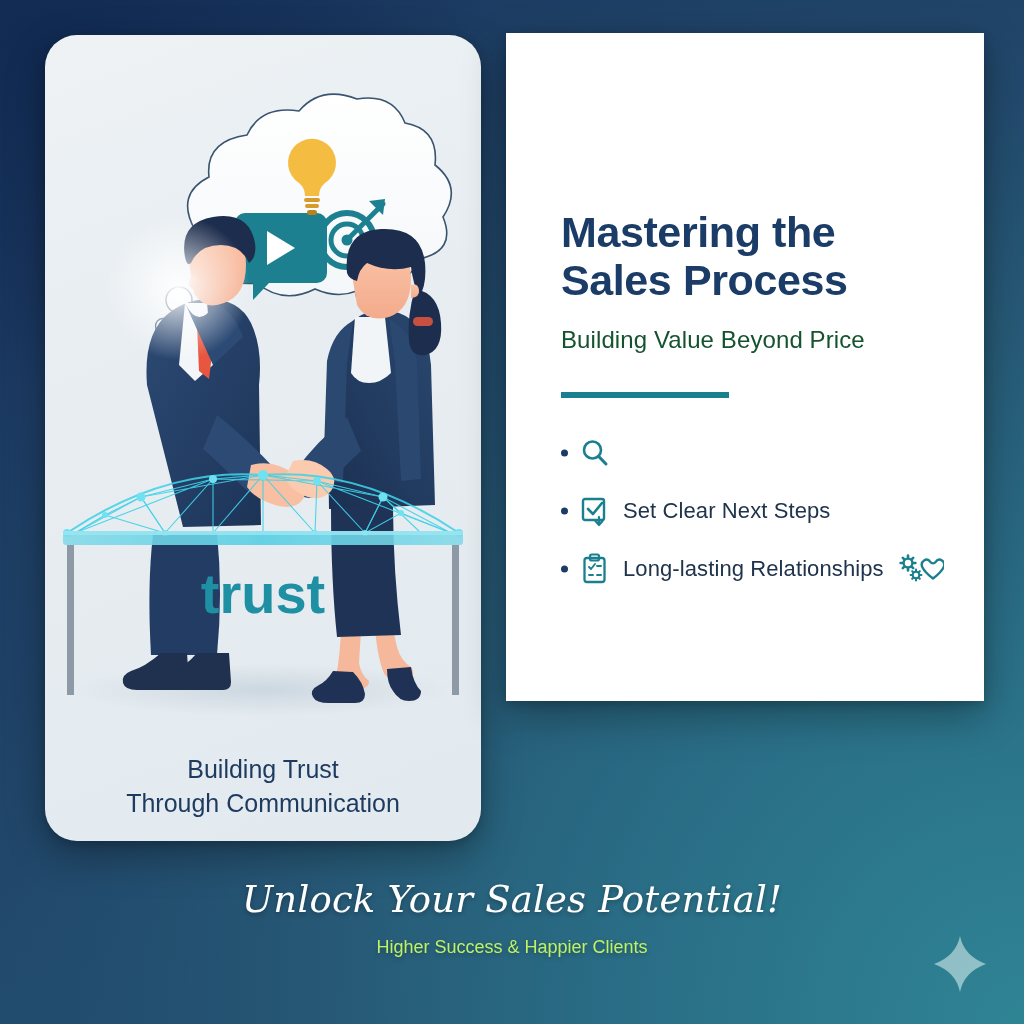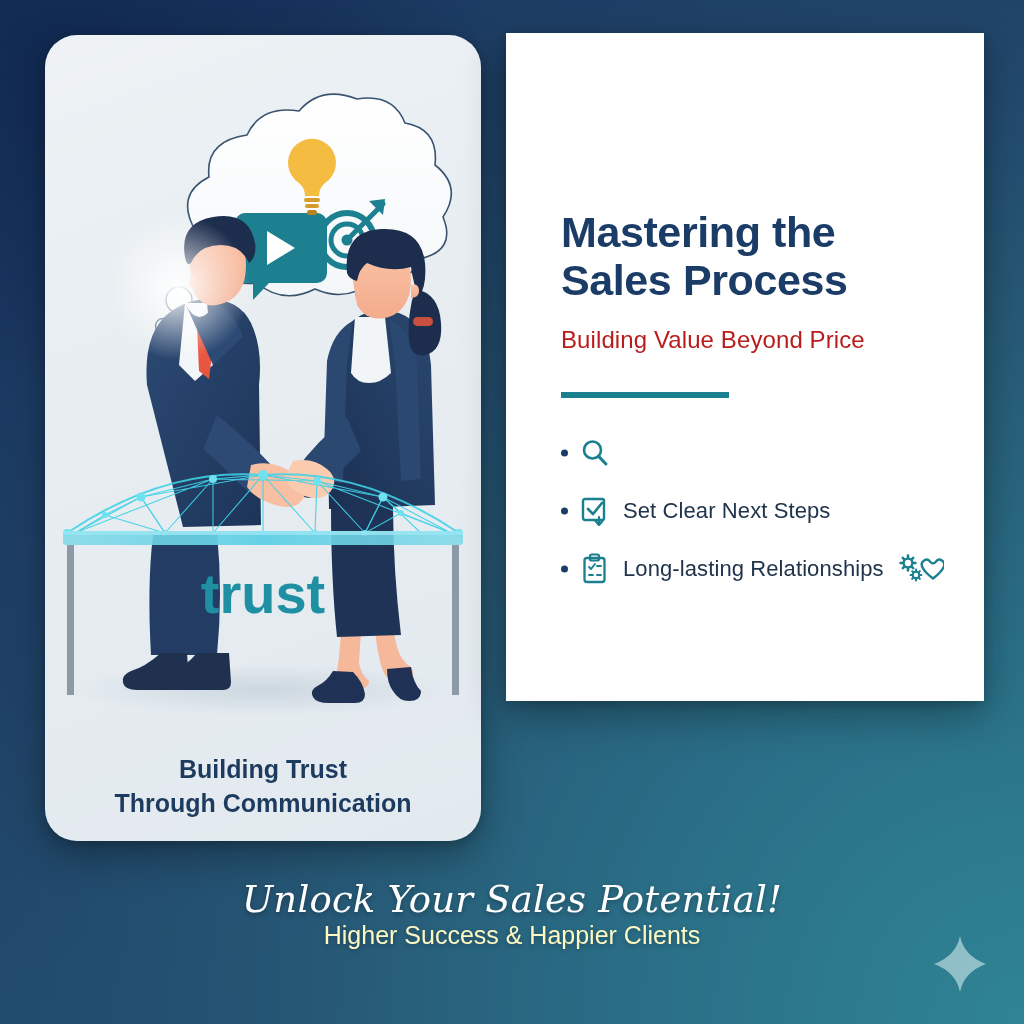--- a/index.html
+++ b/index.html
@@ -42,31 +42,31 @@
   
   #illus { position:absolute; left:0; top:0; width:436px; height:700px; }
   #glow {
     position:absolute; left:58px; top:178px; width:150px; height:150px;
     background:radial-gradient(circle, rgba(255,255,255,.95) 0%, rgba(255,255,255,0) 68%);
     pointer-events:none;
   }
   #caption {
     position:absolute; left:0; right:0; top:718px;
     text-align:center; color:#1d3a5f;
-    font-size:25px; line-height:1.34; font-weight:700;
+    font-size:25px; line-height:1.34; font-weight:400;
   }
 
   
   #rc-inner { position:absolute; left:55px; top:175px; width:400px; }
   #main-title {
     font-size:43px; font-weight:700; color:#1b3c66;
     line-height:1.12; letter-spacing:-.4px;
   }
   #subtitle {
-    margin-top:22px; font-size:24px; color:#b91c1c; font-weight:400;
+    margin-top:22px; font-size:24px; color:#14532d; font-weight:400;
     letter-spacing:.1px; white-space:nowrap;
   }
   #divider {
     margin-top:38px; width:168px; height:6px; background:#1a7f8e;
   }
   #bullets { margin-top:39px; list-style:none; }
   .bullet {
     display:flex; align-items:center; gap:12px;
     margin-bottom:26px; position:relative; padding-left:18px;
   }
@@ -84,21 +84,21 @@
   #banner {
     position:absolute; left:0; right:0; top:878px; text-align:center;
   }
   #banner-main {
     font-size:37px; color:#ffffff; font-style:italic; font-weight:400;
     font-family:"DejaVu Serif", serif;
     letter-spacing:.2px;
     text-shadow:0 2px 5px rgba(0,0,0,.3);
   }
   #banner-sub {
-    margin-top:0; font-size:25px; color:#fef9c3; font-weight:400;
+    margin-top:16px; font-size:18px; color:#bef264; font-weight:400;
     text-shadow:0 2px 5px rgba(0,0,0,.28);
   }
   #sparkle { position:absolute; right:36px; bottom:30px; width:56px; height:60px; }
 </style>
 </head>
 <body>
 
 <div id="bg"></div>
 <div id="bg-overlay"></div>
 

